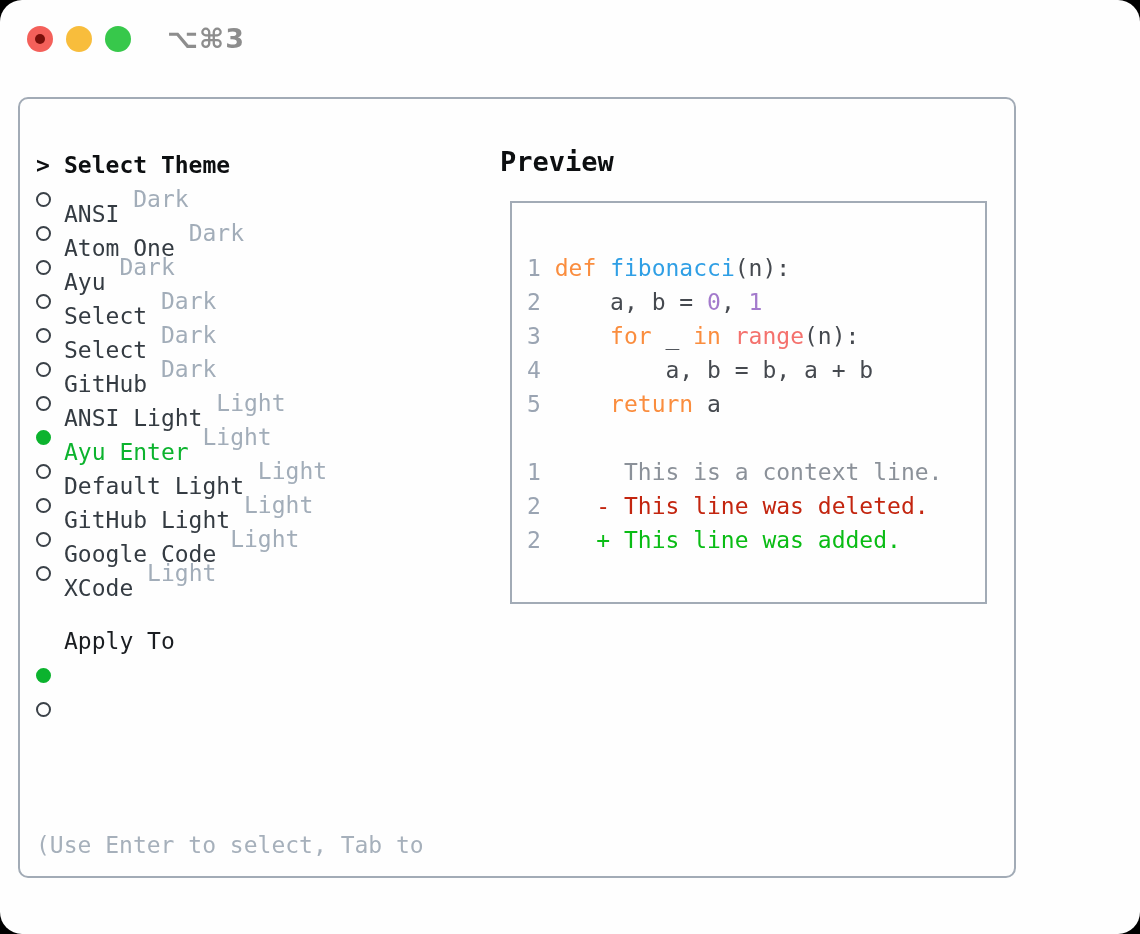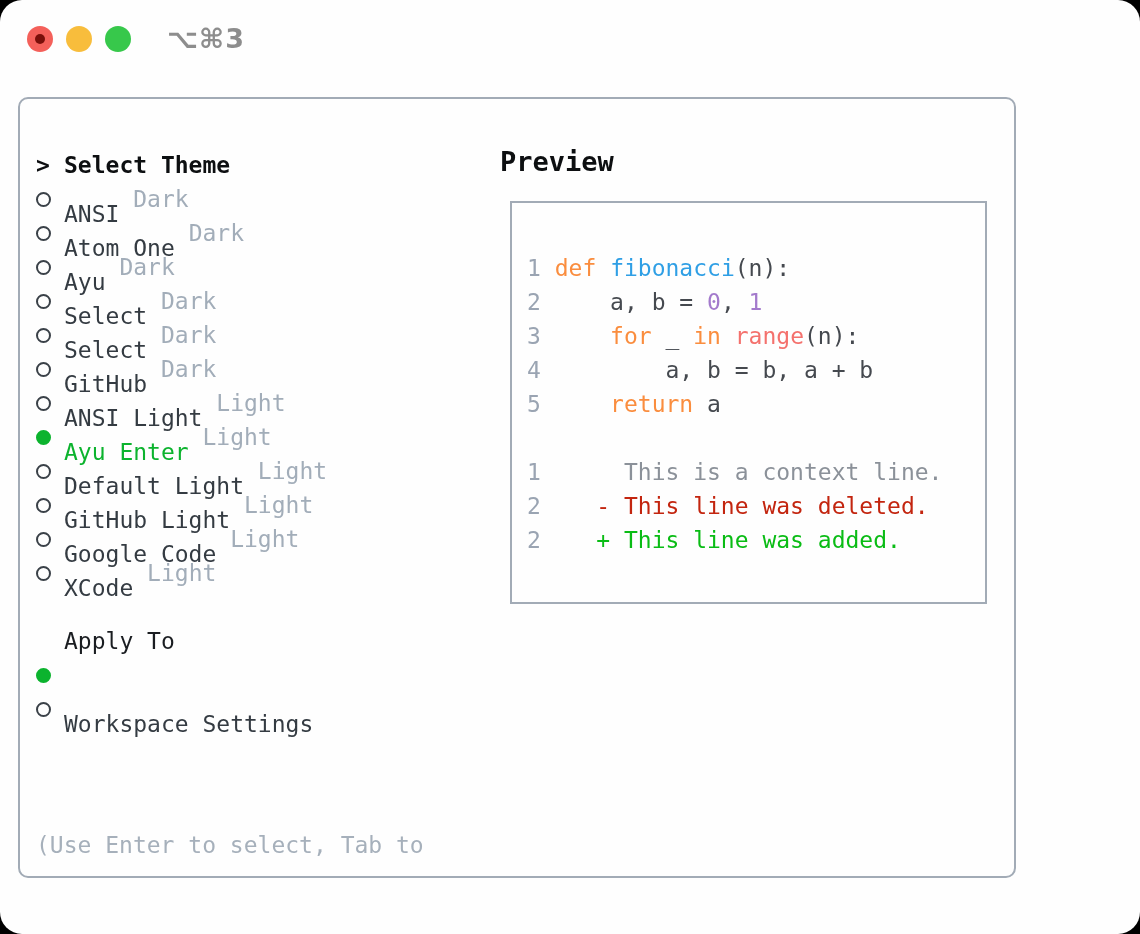--- a/index.html
+++ b/index.html
@@ -94,21 +94,21 @@
 
       <div class="row spacer"></div>
 
       <div class="row">
         <span class="cell-icon"></span>
         <span class="h2">Apply To</span>
       </div>
 
       <div id="apply-list">
           <div class="row"><span class="cell-icon"><span class="radio sel"></span></span></div>
-          <div class="row"><span class="cell-icon"><span class="radio"></span></span><span class="name">Workspace Settings</span></div>
+          <div class="row"><span class="cell-icon"><span class="radio"></span></span></div>
         </div>
 
       <div class="row spacer"></div>
 
       <div class="hint">
         <div>(Use Enter to select, Tab to</div>
         <div>change focus)</div>
       </div>
     </div>
 

